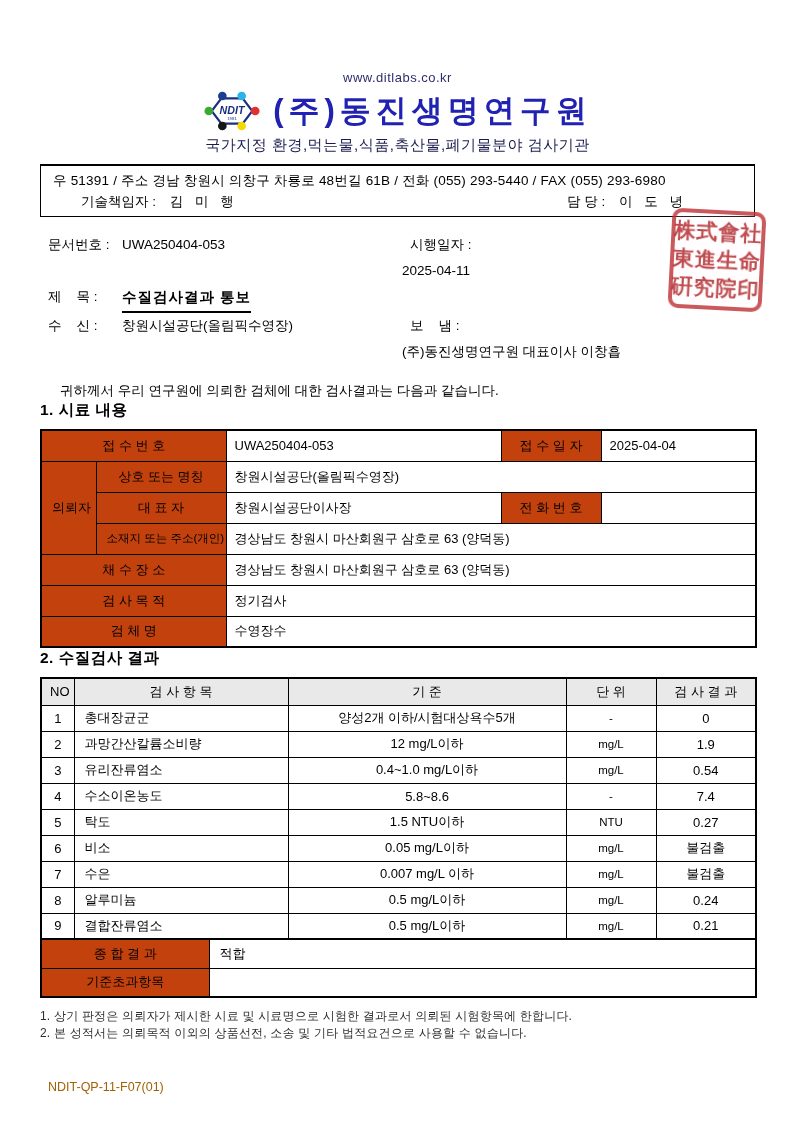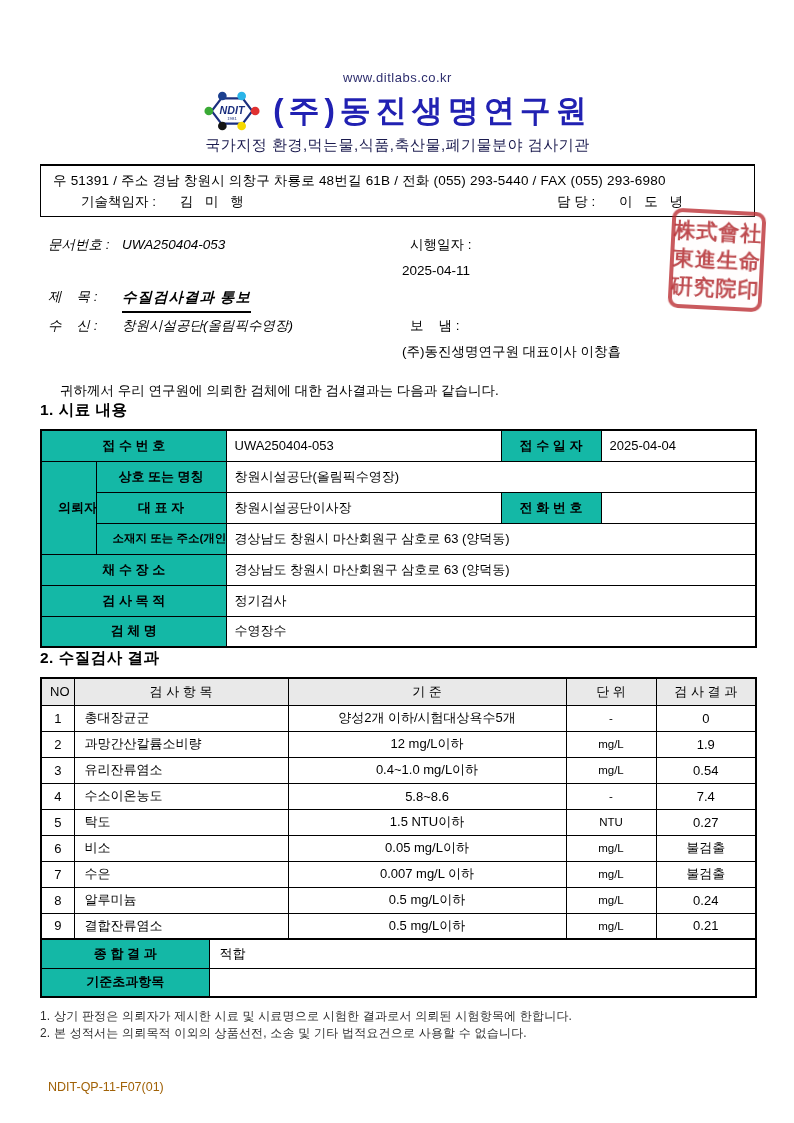--- a/index.html
+++ b/index.html
@@ -14,26 +14,26 @@
   .website { text-align:center; padding-top:70px; font-size:13px; color:#2e2e6e; letter-spacing:.5px; }
   .brand-row { display:flex; justify-content:center; align-items:center; gap:12px; margin-top:4px; }
   .brand-title { font-size:31px; font-weight:bold; color:#2121b2; letter-spacing:5px; white-space:nowrap; }
   .subtitle { text-align:center; font-size:15px; color:#1a1a4e; margin-top:3px; letter-spacing:.5px; }
 
   
   .contact-box { margin-top:9px; border:1px solid #000; border-top:2px solid #000; padding:6px 12px 5px 12px; font-size:13.5px; }
   .contact-line1 { white-space:nowrap; letter-spacing:.2px; }
   .contact-line2 { display:flex; justify-content:space-between; margin-top:3px; padding-left:28px; padding-right:55px; }
   .contact-pair span { display:inline-block; }
-  .contact-name { margin-left:20px; letter-spacing:4px; }
+  .contact-name { margin-left:10px; letter-spacing:4px; }
 
   
   .doc-info { position:relative; margin-top:15px; font-size:13.5px; }
   .doc-row { display:flex; line-height:26px; }
-  .doc-col-left { width:362px; display:flex;font-style:italic; }
+  .doc-col-left { width:362px; display:flex; }
   .doc-col-right { display:flex;flex-direction:column; }
   .doc-label { width:82px; padding-left:8px; white-space:pre; }
   .doc-value { white-space:nowrap; }
   .subject-value { font-weight:bold; font-size:14.5px; border-bottom:2px solid #000; padding-bottom:1px; letter-spacing:1px; }
 
   
   .stamp {
     position:absolute; right:-9px; top:-22px; width:94px; height:100px; z-index:5;
     border:4px solid rgba(186,42,48,.78); border-radius:10px;
     transform:rotate(3deg);
@@ -45,21 +45,21 @@
   .stamp-row { font-size:21px; line-height:1; letter-spacing:1px; white-space:nowrap; }
 
   .intro { margin-top:17px; padding-left:20px; font-size:13.5px; }
 
   .sec-title { font-size:15.5px; font-weight:bold; letter-spacing:.5px; }
 
   table { border-collapse:collapse; width:715px; margin-top:8px; table-layout:fixed; }
   table, th, td { border:1px solid #000; }
   table { border:2px solid #000; }
   td { font-size:13px; padding:0 8px; overflow:hidden; white-space:nowrap; }
-  .lbl { background:#14b8a6; text-align:center; padding:0 16px;font-weight:bold; }
+  .lbl { background:#c2410c; text-align:center; padding:0 10px; }
   .t1 td { height:31px; }
   .t2 td { height:26px; text-align:center; }
   .t2 .hdr td { height:27px; background:#e9e9e9; }
   .t2 td.item { text-align:left; padding-left:10px; }
   .t2-sum td { height:29px; }
   .t2-sum .val { text-align:left; padding-left:10px; }
   .mono-sm { font-size:11.5px; }
 
   .footnotes { margin-top:10px; font-size:12px; color:#2e2e2e; line-height:17px; letter-spacing:.2px; }
 

